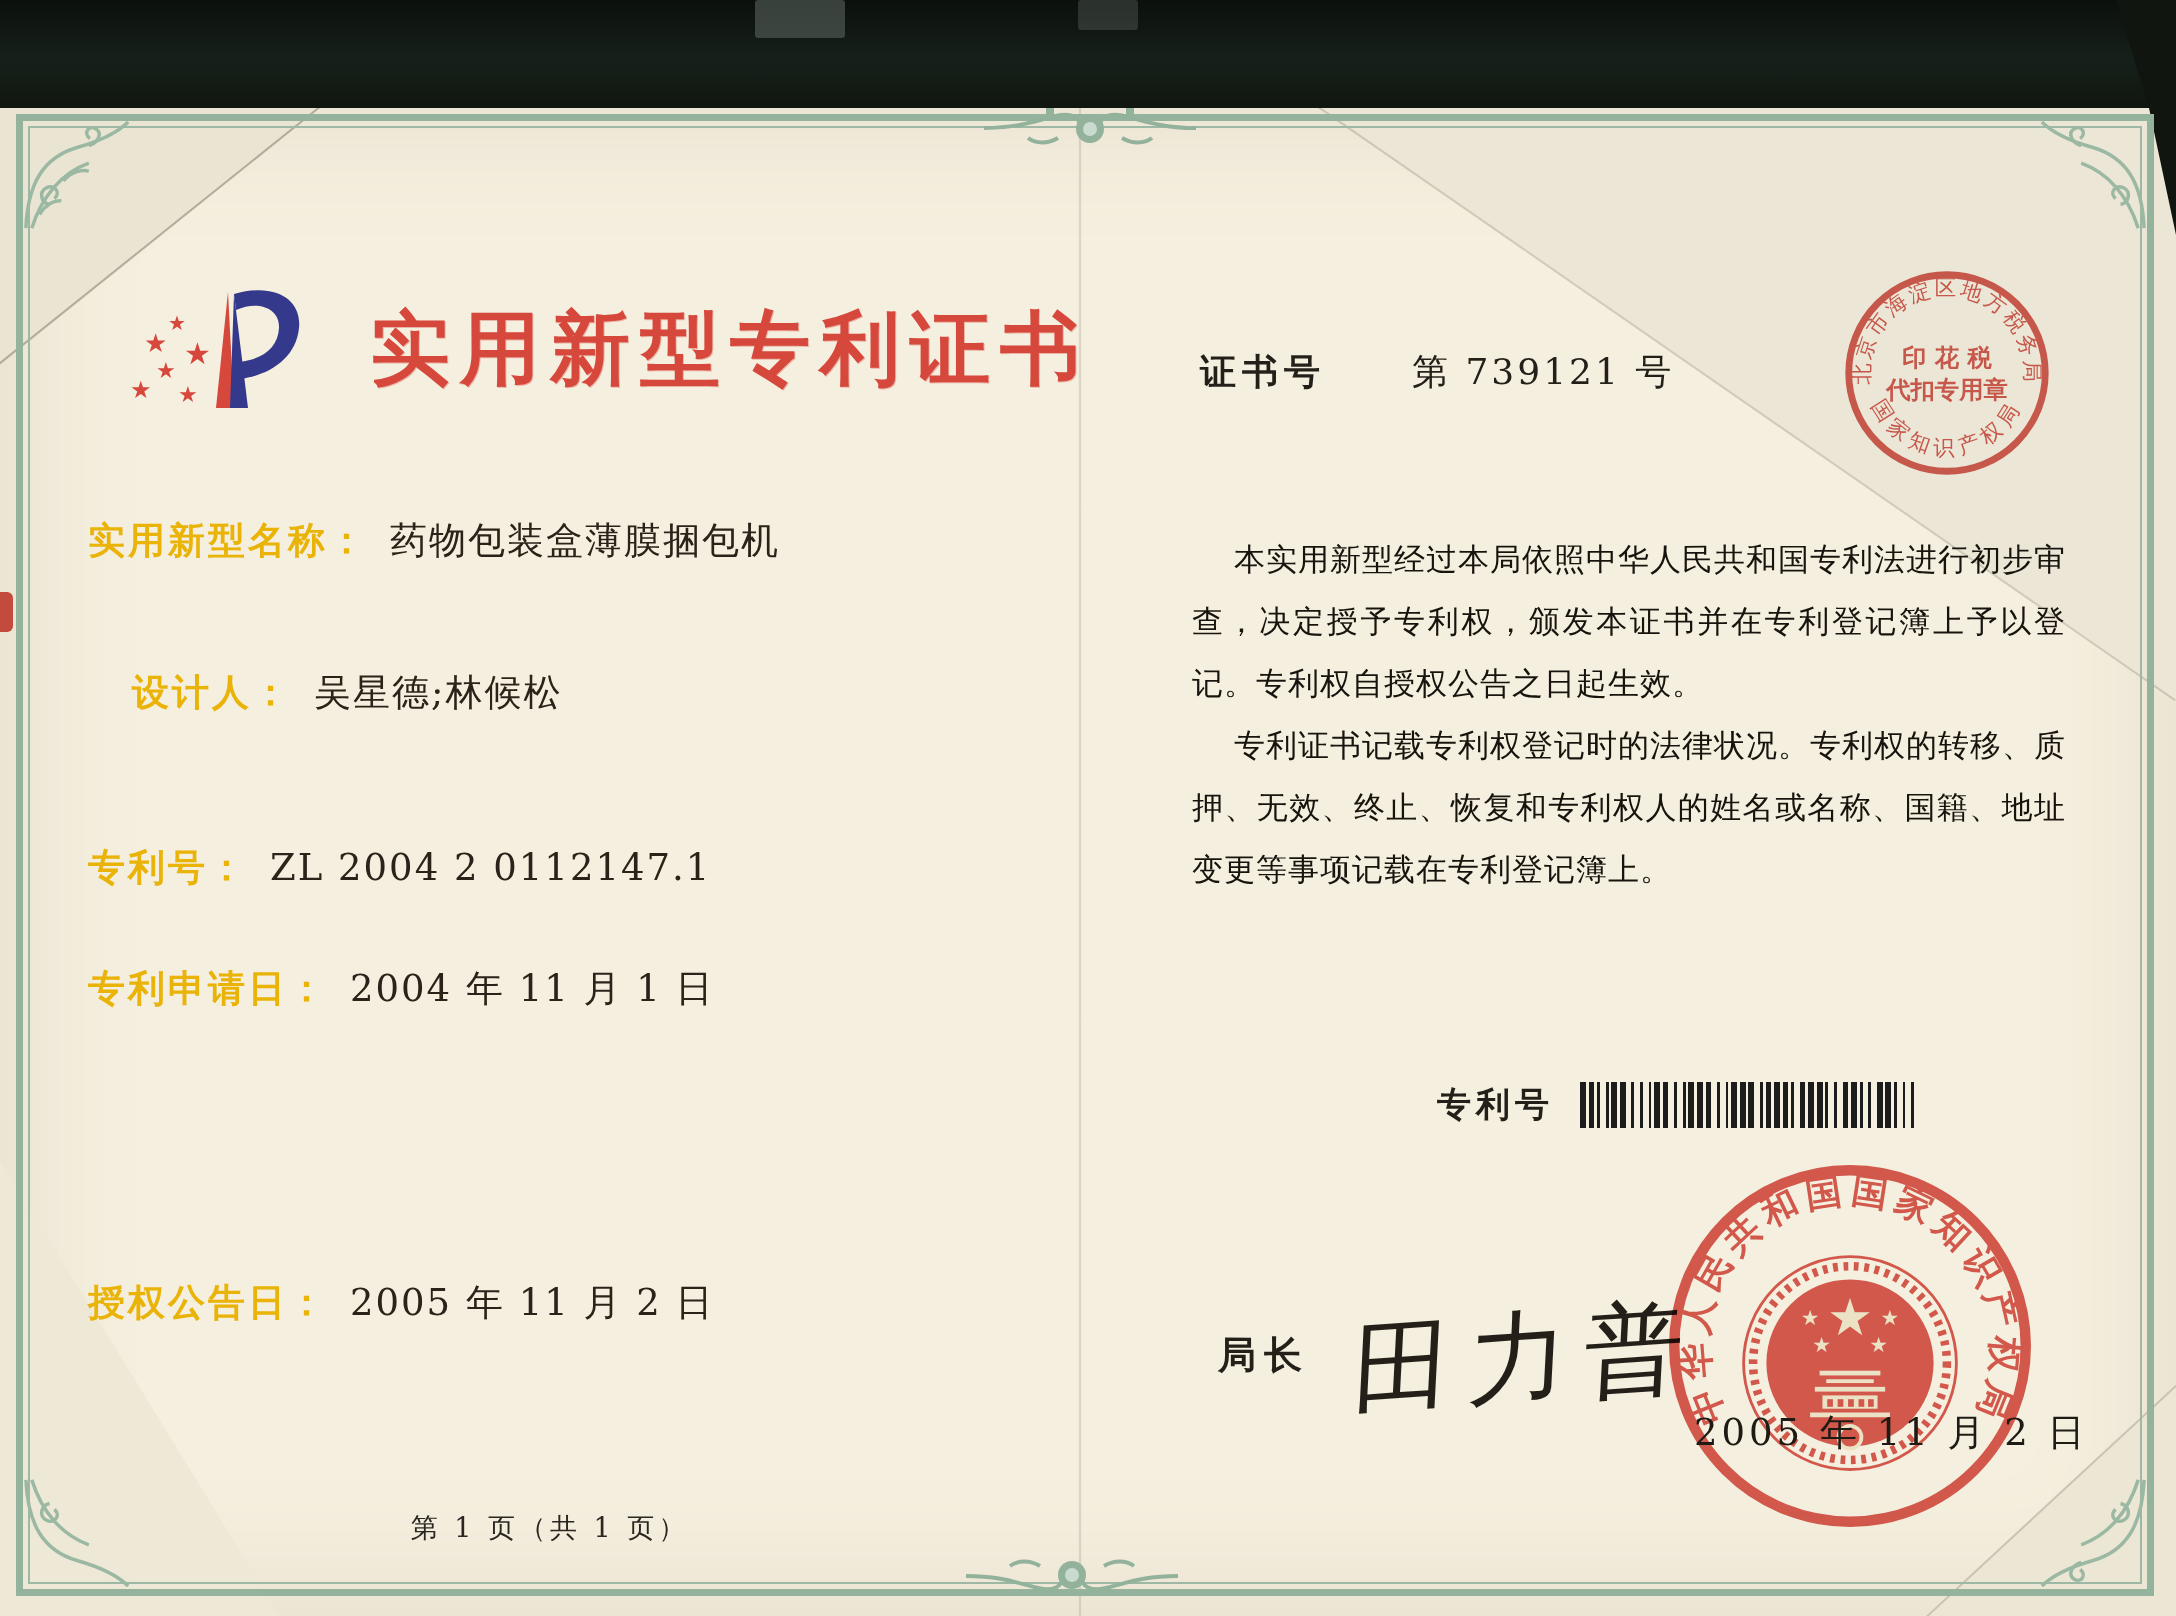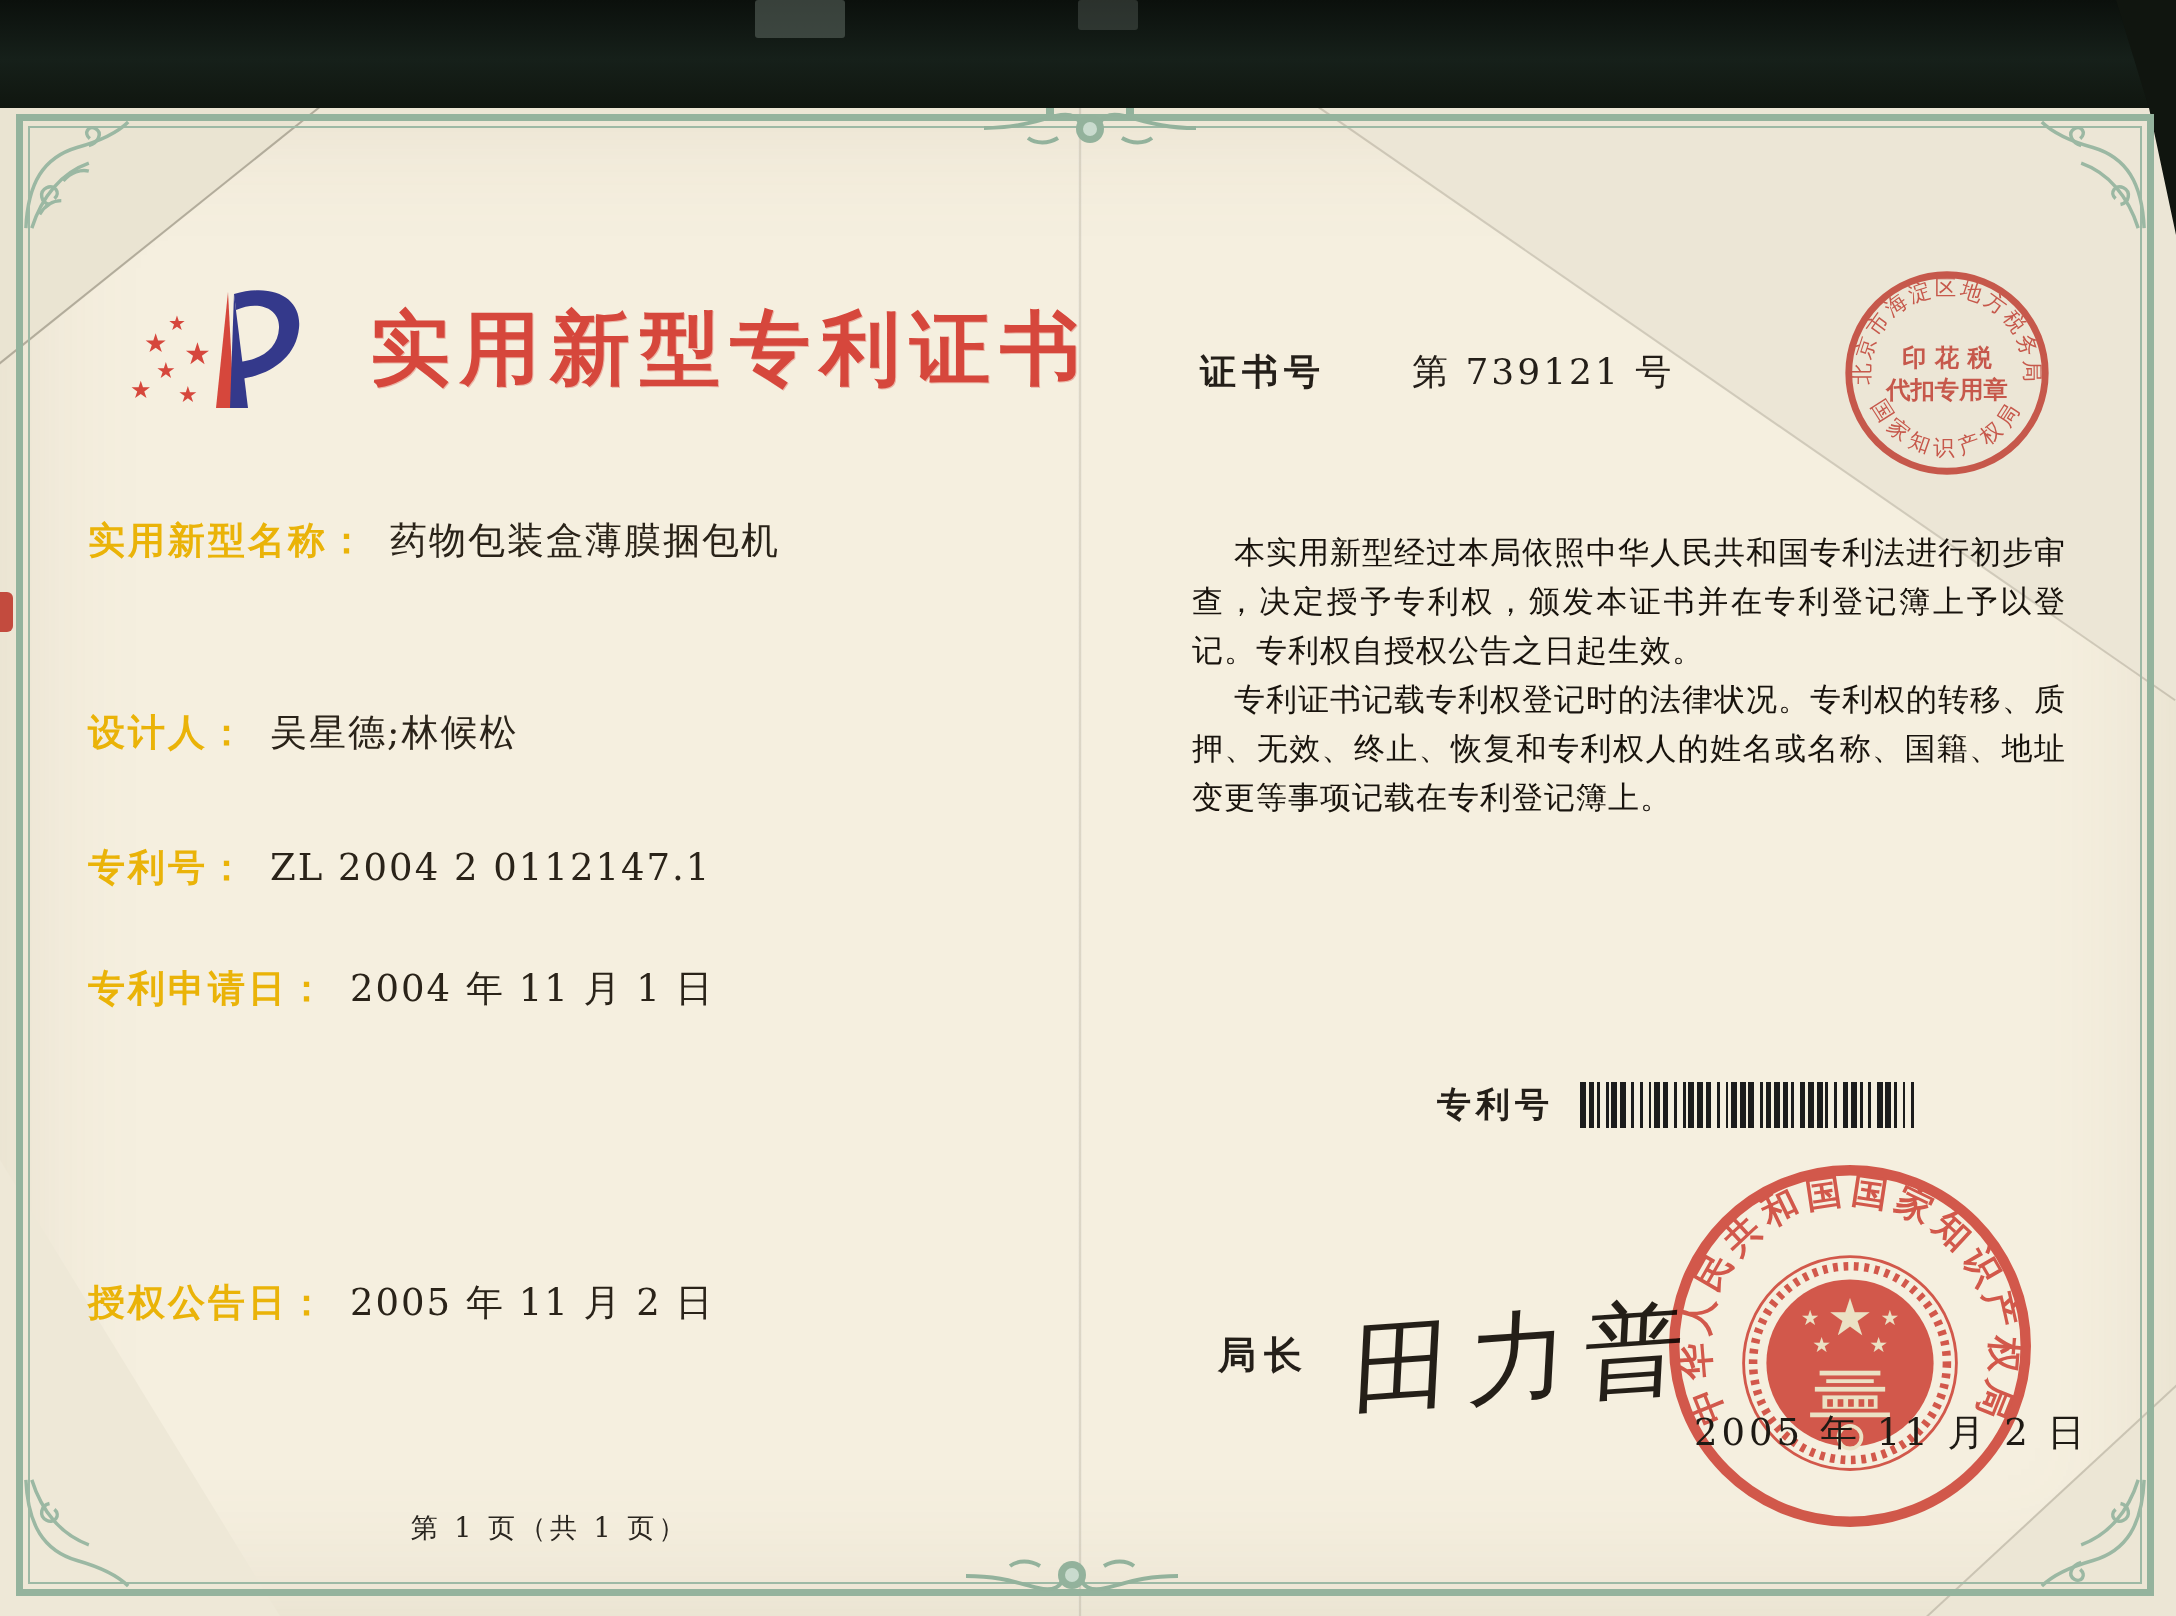--- a/index.html
+++ b/index.html
@@ -41,21 +41,21 @@
   .field-label{font-weight:bold;letter-spacing:3px;color:#eab308;}
   .field-value{margin-left:22px;letter-spacing:2px;color:#2a2319;}
   .page-footer{position:absolute;left:330px;top:1510px;width:440px;text-align:center;
                font-size:27px;letter-spacing:4px;color:#2a2620;}
 
   
   .certno-row{position:absolute;left:1200px;top:348px;font-size:36px;white-space:nowrap;}
   .certno-label{font-weight:bold;letter-spacing:6px;}
   .certno-value{margin-left:86px;letter-spacing:3px;}
   .body-block{position:absolute;left:1192px;top:528px;width:874px;
-              font-size:31px;line-height:49px;text-align:justify;color:#18130d;}
+              font-size:31px;line-height:62px;text-align:justify;color:#18130d;}
   .body-block p{margin:0;text-indent:42px;letter-spacing:1px;}
   .barcode-row{position:absolute;left:1437px;top:1082px;display:flex;align-items:center;}
   .barcode-label{font-size:34px;font-weight:bold;letter-spacing:5px;margin-right:26px;}
   .barcode{display:flex;width:334px;height:46px;}
   .barcode .bar{background:#1c1c1c;}
   .director-row{position:absolute;left:1218px;top:1292px;display:flex;align-items:flex-start;}
   .director-label{font-size:38px;font-weight:bold;letter-spacing:8px;margin-top:38px;}
   .director-signature{font-size:100px;color:#241f18;margin-left:42px;letter-spacing:16px;
                       transform:rotate(-4deg) skewX(-7deg);white-space:nowrap;}
   .issue-date{position:absolute;left:1694px;top:1408px;font-size:37px;letter-spacing:4px;
@@ -148,21 +148,21 @@
       <polygon points="112,6 100,122 118,122" fill="#d6473c"></polygon>
       <path d="M118,8 C160,-4 186,14 183,42 C180,74 150,90 124,93 L122,76 C146,74 162,62 163,42 C164,22 142,14 120,24 Z" fill="#34398b"></path>
       <path d="M118,8 L132,122 L114,122 Z" fill="#34398b"></path>
     </svg>
     <div class="cert-title">实用新型专利证书</div>
   </div>
 
   <div class="field-row" style="top:516px;">
     <span class="field-label">实用新型名称：</span><span class="field-value">药物包装盒薄膜捆包机</span>
   </div>
-  <div class="field-row" style="top:708px;">
+  <div class="field-row" style="top:668px;margin-left:44px;">
     <span class="field-label">设计人：</span><span class="field-value">吴星德;林候松</span>
   </div>
   <div class="field-row" style="top:843px;">
     <span class="field-label">专利号：</span><span class="field-value">ZL 2004 2 0112147.1</span>
   </div>
   <div class="field-row" style="top:964px;">
     <span class="field-label">专利申请日：</span><span class="field-value">2004 年 11 月 1 日</span>
   </div>
   <div class="field-row" style="top:1278px;">
     <span class="field-label">授权公告日：</span><span class="field-value">2005 年 11 月 2 日</span>

